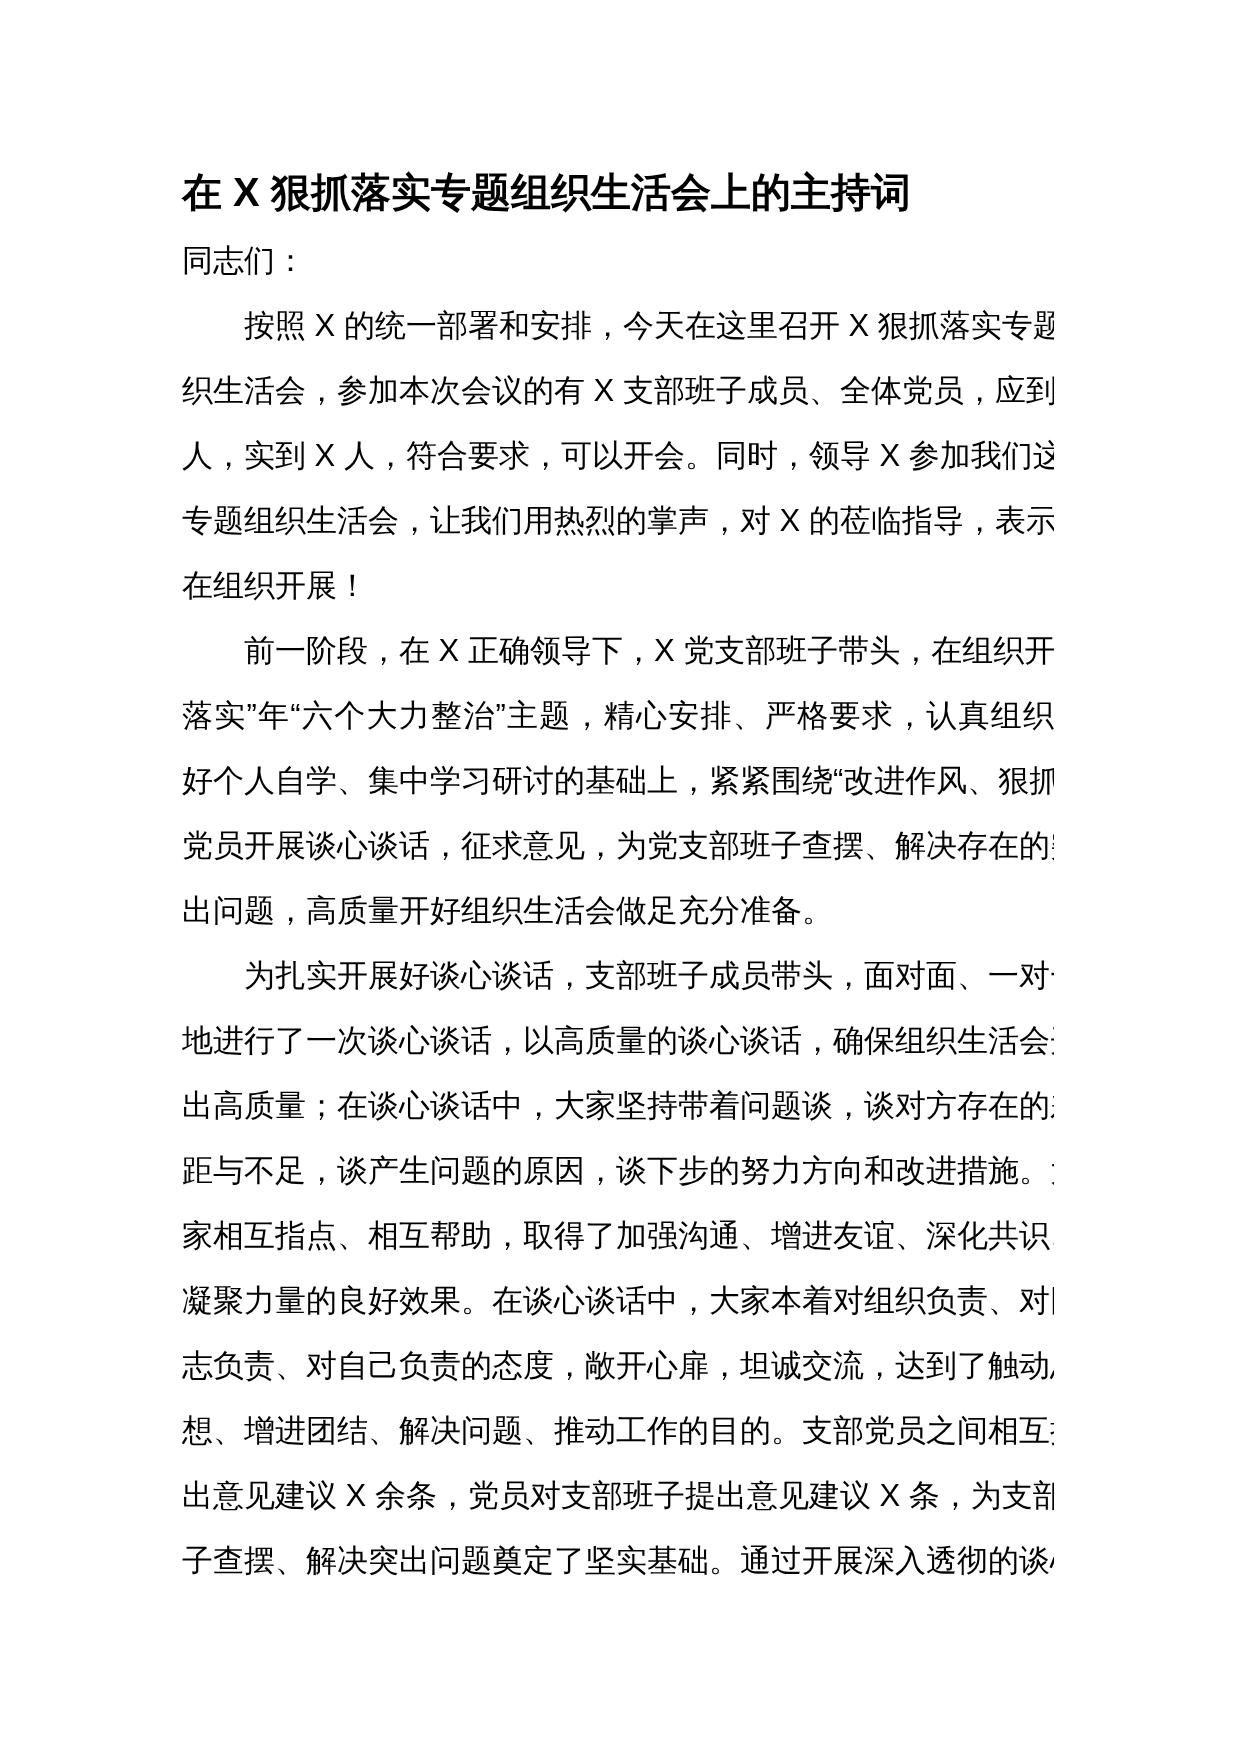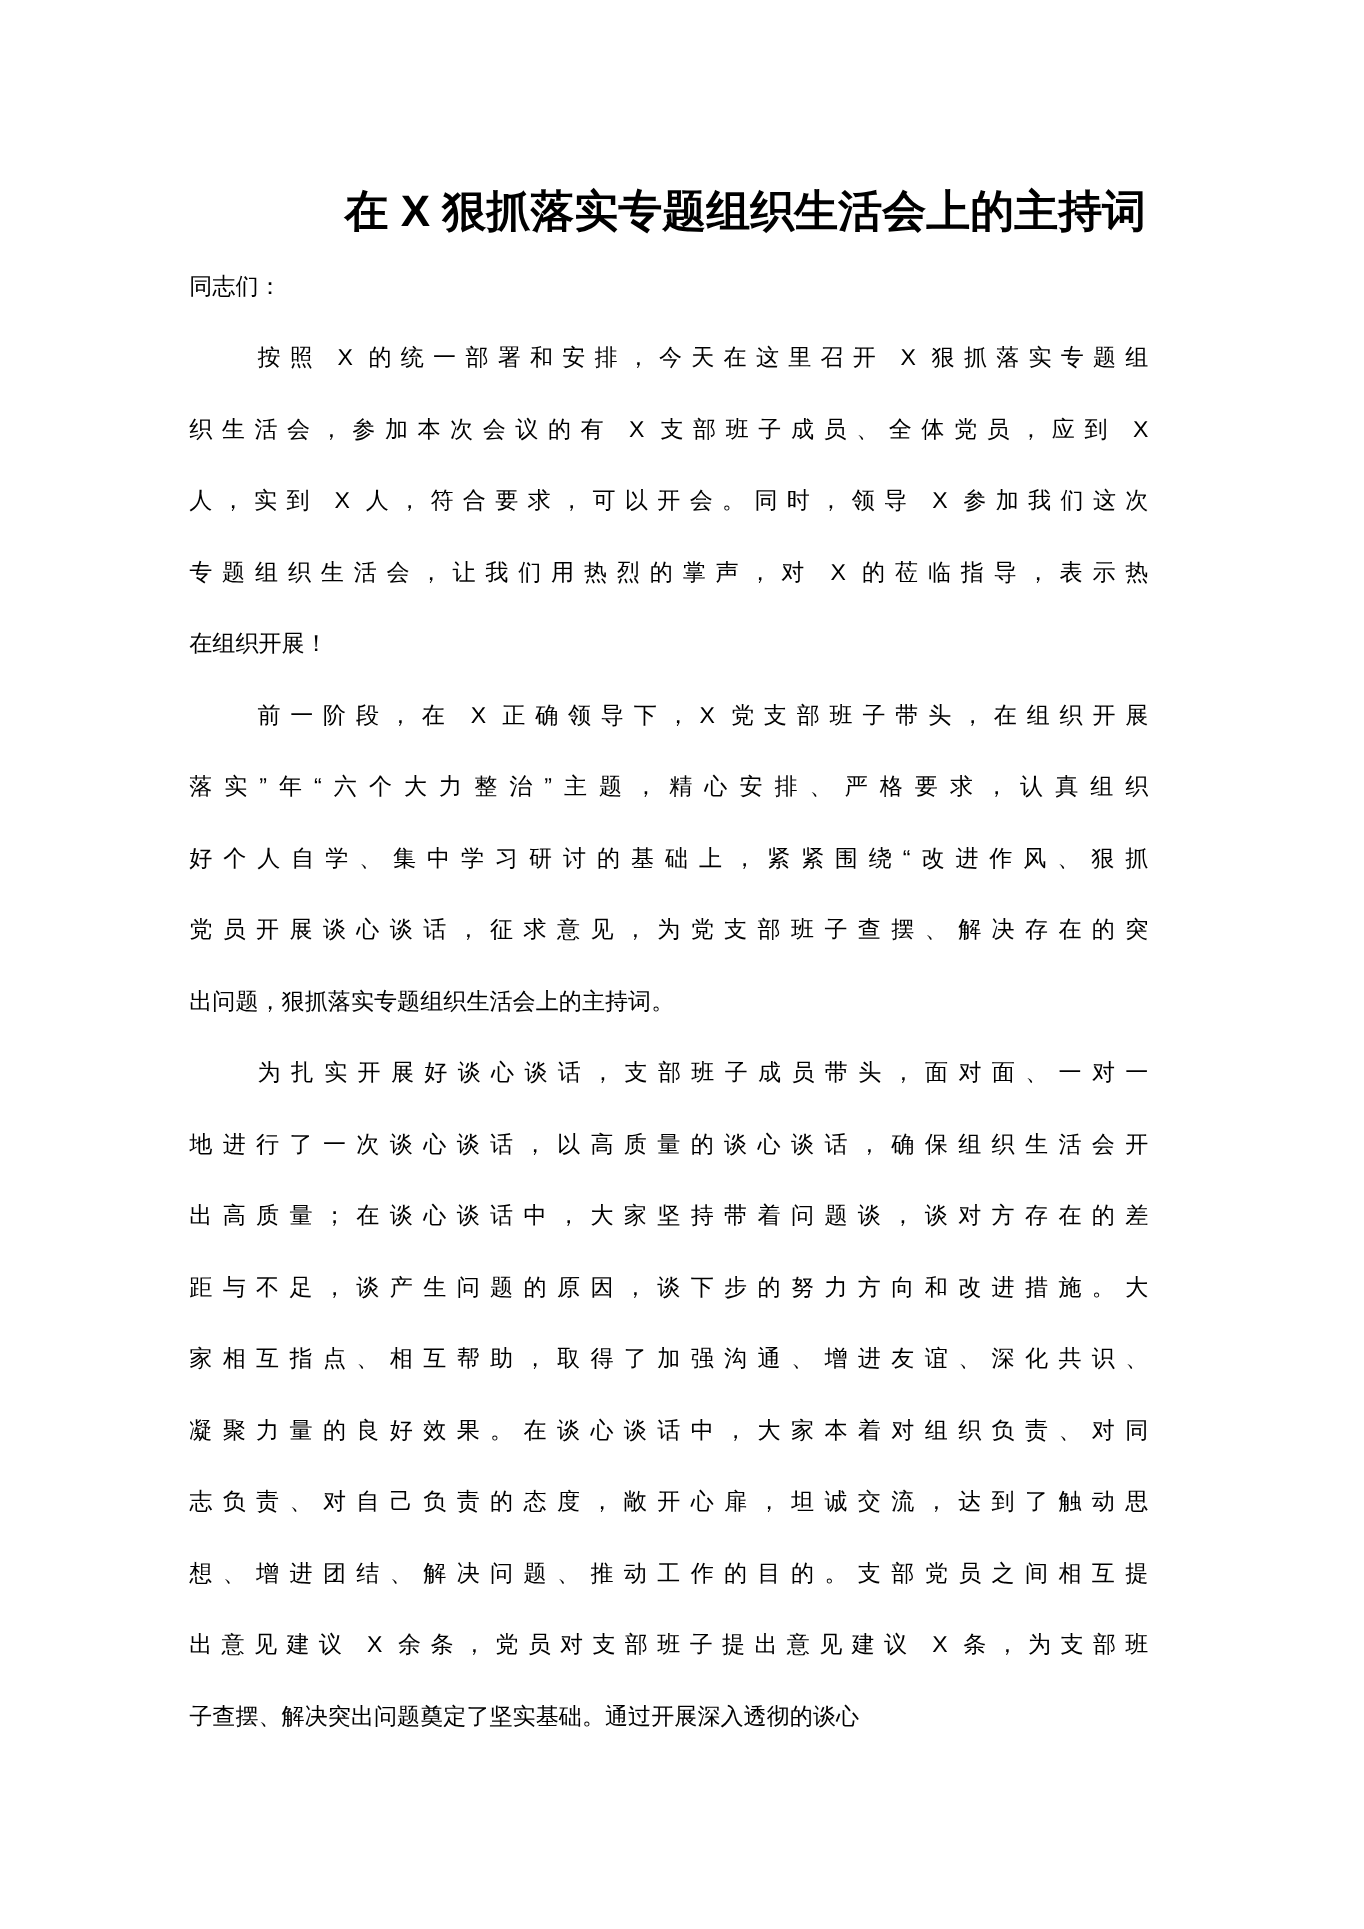--- a/index.html
+++ b/index.html
@@ -12,35 +12,35 @@
     width: 1240px;
     height: 1754px;
     background: #ffffff;
     overflow: hidden;
     font-family: "Liberation Sans", sans-serif;
     color: #000000;
   }
   .doc-title {
     position: absolute;
     top: 160px;
-    left: 170px;
+    left: 182px;
     width: 872px;
     height: 65px;
     line-height: 65px;
     font-size: 40px;
     font-weight: bold;
-    text-align: right;
+    text-align: left;
     white-space: nowrap;
   }
   .body-text {
     position: absolute;
     top: 228px;
-    left: 172px;
+    left: 182px;
     width: 872px;
-    font-size: 21px;
+    font-size: 31px;
   }
   .para {
     margin: 0;
     padding: 0;
   }
   .line {
     height: 65px;
     line-height: 65px;
     overflow: hidden;
     text-align: justify;
@@ -74,21 +74,21 @@
       <div class="line">人，实到 X 人，符合要求，可以开会。同时，领导 X 参加我们这次</div>
       <div class="line">专题组织生活会，让我们用热烈的掌声，对 X 的莅临指导，表示热</div>
       <div class="line end">在组织开展！</div>
     </div>
 
     <div class="para">
       <div class="line first">前一阶段，在 X 正确领导下，X 党支部班子带头，在组织开展</div>
       <div class="line">落实”年“六个大力整治”主题，精心安排、严格要求，认真组织</div>
       <div class="line">好个人自学、集中学习研讨的基础上，紧紧围绕“改进作风、狠抓</div>
       <div class="line">党员开展谈心谈话，征求意见，为党支部班子查摆、解决存在的突</div>
-      <div class="line end">出问题，狠抓落实专题组织生活会上的主持词。</div>
+      <div class="line end">出问题，高质量开好组织生活会做足充分准备。</div>
     </div>
 
     <div class="para">
       <div class="line first">为扎实开展好谈心谈话，支部班子成员带头，面对面、一对一</div>
       <div class="line">地进行了一次谈心谈话，以高质量的谈心谈话，确保组织生活会开</div>
       <div class="line">出高质量；在谈心谈话中，大家坚持带着问题谈，谈对方存在的差</div>
       <div class="line">距与不足，谈产生问题的原因，谈下步的努力方向和改进措施。大</div>
       <div class="line">家相互指点、相互帮助，取得了加强沟通、增进友谊、深化共识、</div>
       <div class="line">凝聚力量的良好效果。在谈心谈话中，大家本着对组织负责、对同</div>
       <div class="line">志负责、对自己负责的态度，敞开心扉，坦诚交流，达到了触动思</div>

